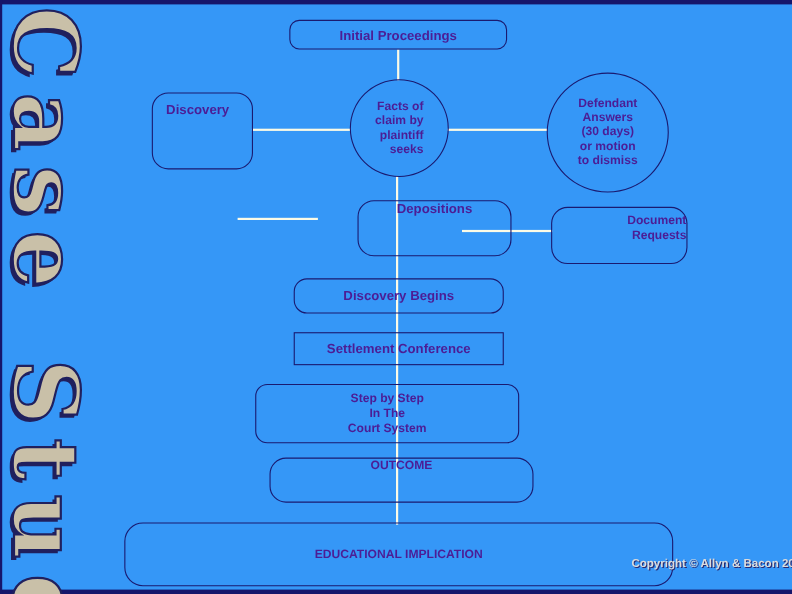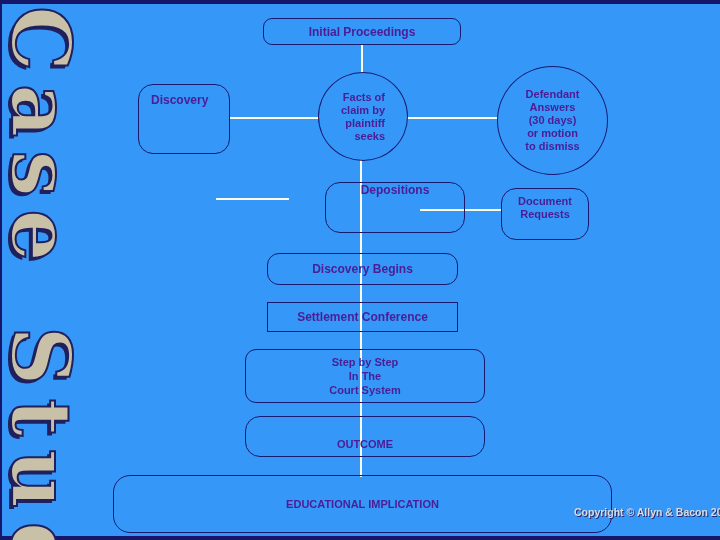--- a/index.html
+++ b/index.html
@@ -36,30 +36,30 @@
   .n-complaint { left:138px; top:84px; width:92px; height:70px; border-radius:15px;
                font-size:12px; padding:8px 0 0 12px; }
   .n-facts   { left:318px; top:72px;  width:90px;  height:89px; border-radius:50%;
                font-size:11px; line-height:13px;text-align:right; }
   .n-defendant { left:497px; top:66px; width:111px; height:109px; border-radius:50%;
                font-size:11px; line-height:13px; }
   .n-interrogatories { left:107px; top:173px; width:110px; height:60px; border-radius:15px;
                font-size:12px; padding:7px 0 0 10px; }
   .n-depositions { left:304px; top:182px; width:140px; height:51px; border-radius:15px;
                font-size:12px; text-align:center; padding-top:0;margin-left:21px; }
-  .n-document { left:501px; top:188px; width:88px; height:52px; border-radius:15px;
-               font-size:11px; line-height:13px; text-align:center; padding-top:6px; }
+  .n-document { left:501px; top:188px; width:124px; height:52px; border-radius:15px;
+               font-size:11px; line-height:13px; text-align:right; padding-top:6px; }
   .n-discovery { left:267px; top:253px; width:191px; height:32px; border-radius:12px;
                font-size:12px; }
   .n-settlement { left:267px; top:302px; width:191px; height:30px; border-radius:0;
                font-size:12px; }
-  .n-step    { left:245px; top:349px; width:240px; height:54px; border-radius:11px;
+  .n-step    { left:232px; top:349px; width:240px; height:54px; border-radius:11px;
                font-size:11px; line-height:14px; }
   .n-outcome { left:245px; top:416px; width:240px; height:41px; border-radius:15px;
-               font-size:11px; text-align:center; padding-top:21px; }
+               font-size:11px; text-align:center; padding-top:0; }
   .n-educational { left:113px; top:475px; width:499px; height:58px; border-radius:17px;
                font-size:11px; }
 
   
   .watermark {
     position:absolute; left:0; top:0; width:540px; height:84px;
     transform-origin:0 0; transform:rotate(90deg) translateY(-84px);
     font-family:"DejaVu Serif", serif; font-weight:bold;
     font-size:82px; line-height:86px; letter-spacing:13px; word-spacing:10px;
     padding-left:6px; white-space:nowrap;

